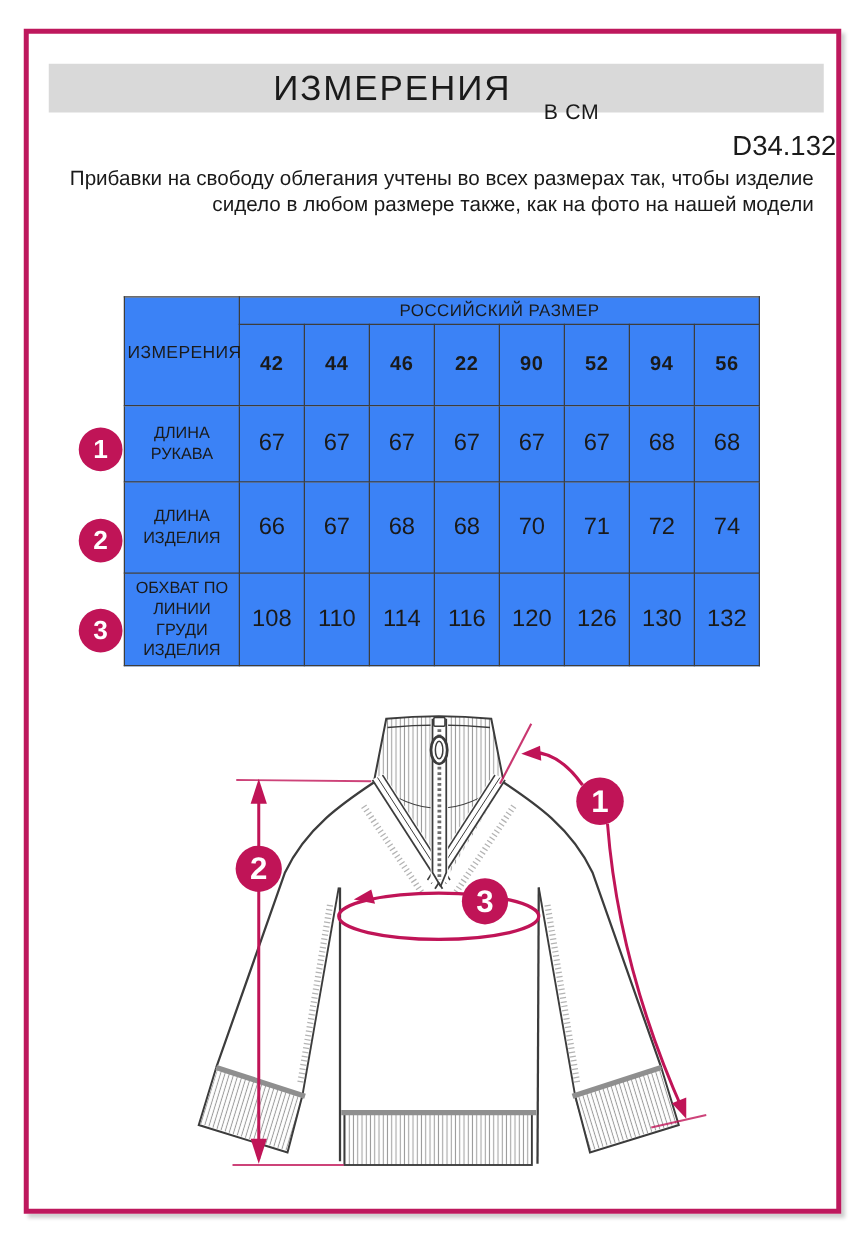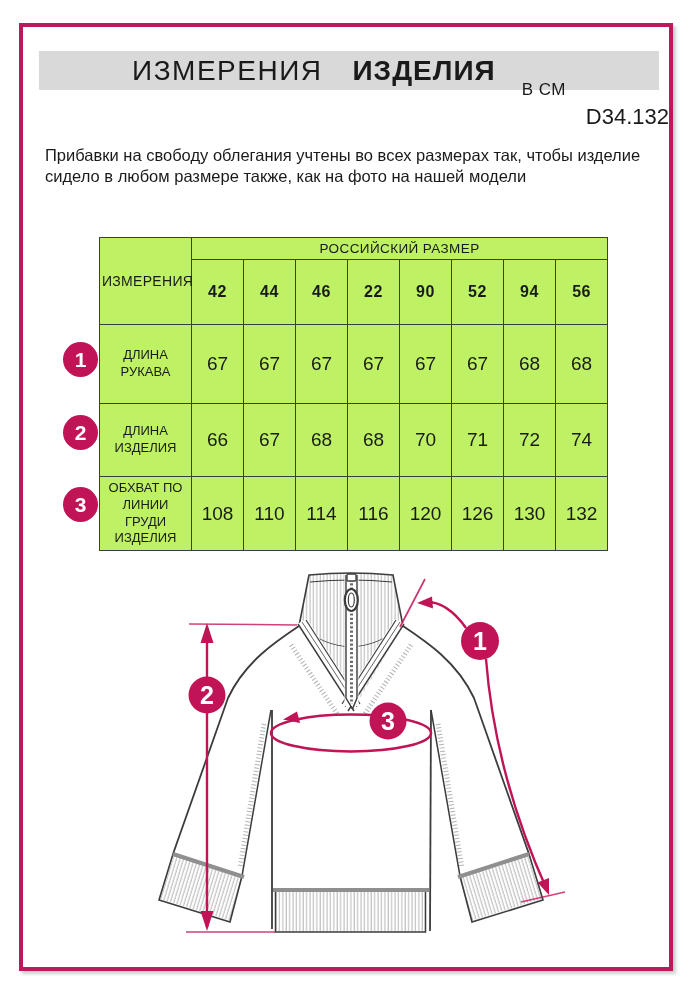--- a/index.html
+++ b/index.html
@@ -3,42 +3,41 @@
 <meta charset="utf-8">
 <style>
   html,body{margin:0;padding:0;background:#fff;}
   body{width:693px;height:1000px;position:relative;font-family:"Liberation Sans","DejaVu Sans",sans-serif;color:#1a1a1a;}
   .page{position:absolute;left:19px;top:23px;width:654px;height:948px;border:4px solid #be185d;box-sizing:border-box;background:#fff;box-shadow:3px 3px 3px #cfcfcf;}
   .title-bar{position:absolute;left:16px;top:24px;width:620px;height:39px;background:#D9D9D9;display:flex;align-items:center;justify-content:center;}
   .title-main{font-size:28px;letter-spacing:1.5px;font-weight:400;}
   .title-accent{font-size:28px;letter-spacing:1px;font-weight:700;margin-left:30px;}
   .title-unit{font-size:17px;font-weight:400;margin-left:26px;letter-spacing:.5px;margin-top:38px;}
   .product-code{position:absolute;left:0;top:77px;width:100%;text-align:right;font-size:22px;}
-  .description{position:absolute;left:22px;top:118px;width:606px;text-align:left;font-size:16.5px;line-height:1.3;}
+  .description{position:absolute;left:22px;top:106px;width:606px;text-align:right;font-size:16.5px;line-height:1.3;}
   table.size-table{position:absolute;left:76px;top:210px;border-collapse:collapse;table-layout:fixed;width:509px;}
-  .size-table th,.size-table td{border:1.5px solid #3d3d3d;text-align:center;vertical-align:middle;padding:0 2px;font-weight:400;background:#bef264;}
+  .size-table th,.size-table td{border:1.5px solid #3d3d3d;text-align:center;vertical-align:middle;padding:0 2px;font-weight:400;background:#3b82f6;}
   .size-table .group-header{font-size:13.5px;letter-spacing:.4px;}
   .size-table .measure-header{font-size:14px;letter-spacing:.3px;}
   .size-table .size-cell{font-size:16px;font-weight:700;letter-spacing:.5px;}
   .size-table .label-cell{font-size:13px;line-height:1.3;}
   .size-table .value-cell{font-size:19px;}
   .row-marker{position:absolute;width:35px;height:35px;border-radius:50%;background:#C01457;color:#fff;font-size:21px;font-weight:700;display:flex;align-items:center;justify-content:center;}
   .marker-1{left:40px;top:315px;}
   .marker-2{left:40px;top:388px;}
   .marker-3{left:40px;top:460px;}
   .diagram-svg{position:absolute;left:0;top:530px;width:654px;height:417px;}
 </style>
 </head>
 <body>
 
 <div class="page">
 
   <div class="title-bar">
     <span class="title-main">ИЗМЕРЕНИЯ</span>
-    <span class="title-accent">ИЗДЕЛИЯ</span>
     <span class="title-unit">В СМ</span>
   </div>
 
   <div class="product-code">D34.132</div>
   <div class="description">Прибавки на свободу облегания учтены во всех размерах так, чтобы изделие сидело в любом размере также, как на фото на нашей модели</div>
 
   <table class="size-table">
     <colgroup>
       <col style="width:92px">
         <col style="width:52px">
@@ -58,21 +57,21 @@
     <tr style="height:65px">
       <th class="size-cell">42</th>
       <th class="size-cell">44</th>
       <th class="size-cell">46</th>
       <th class="size-cell">22</th>
       <th class="size-cell">90</th>
       <th class="size-cell">52</th>
       <th class="size-cell">94</th>
       <th class="size-cell">56</th>
     </tr>
-    <tr style="height:79px">
+    <tr style="height:61px">
       <td class="label-cell">ДЛИНА РУКАВА</td>
       <td class="value-cell">67</td>
       <td class="value-cell">67</td>
       <td class="value-cell">67</td>
       <td class="value-cell">67</td>
       <td class="value-cell">67</td>
       <td class="value-cell">67</td>
       <td class="value-cell">68</td>
       <td class="value-cell">68</td>
     </tr>

